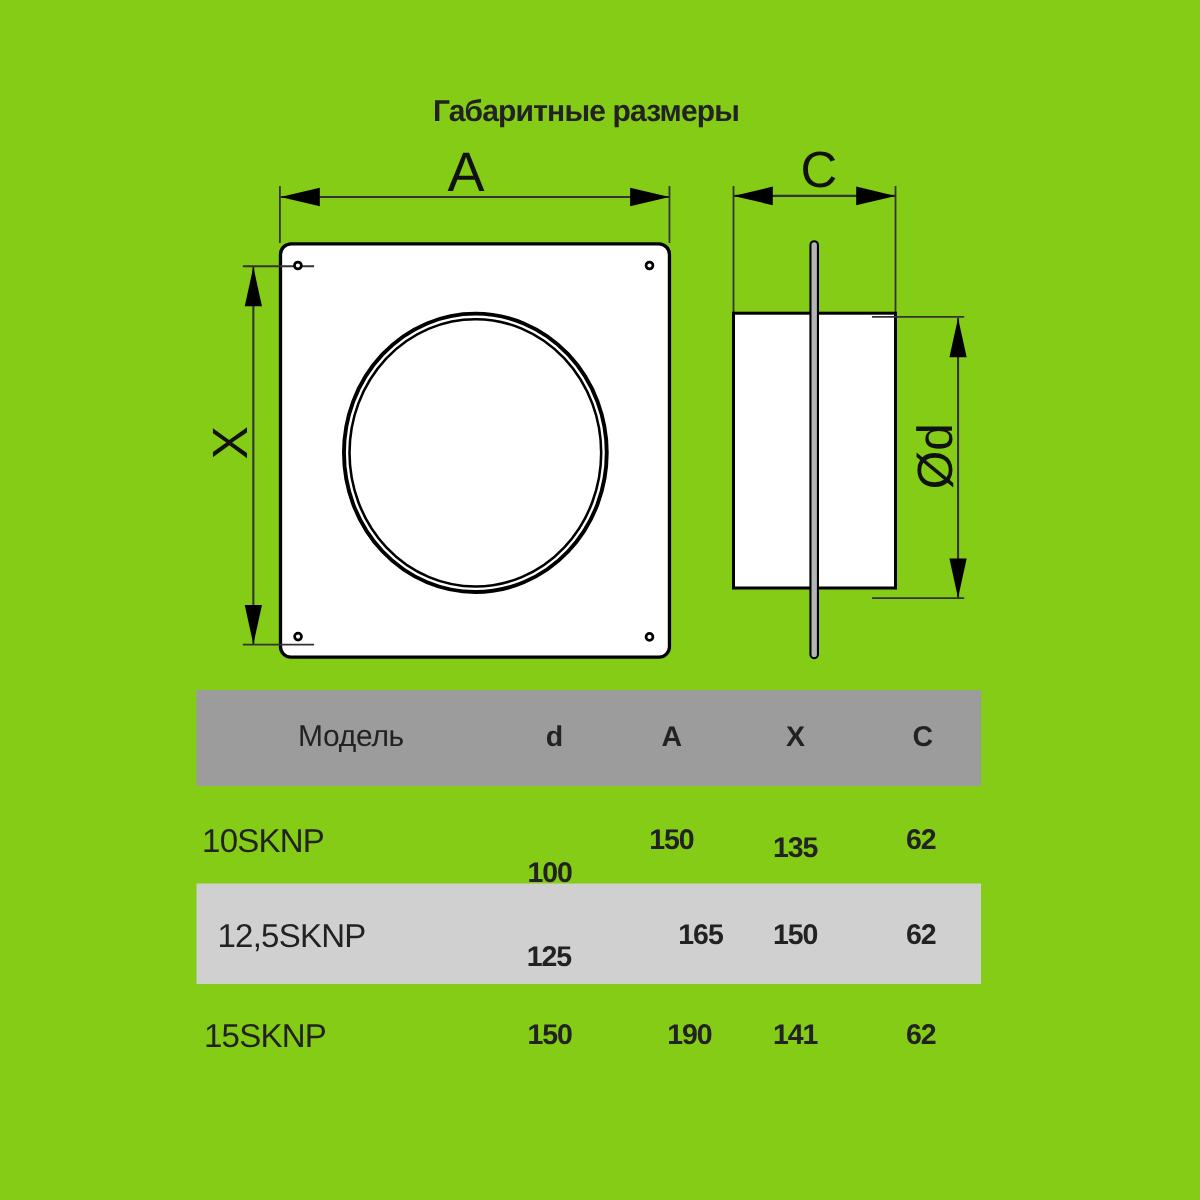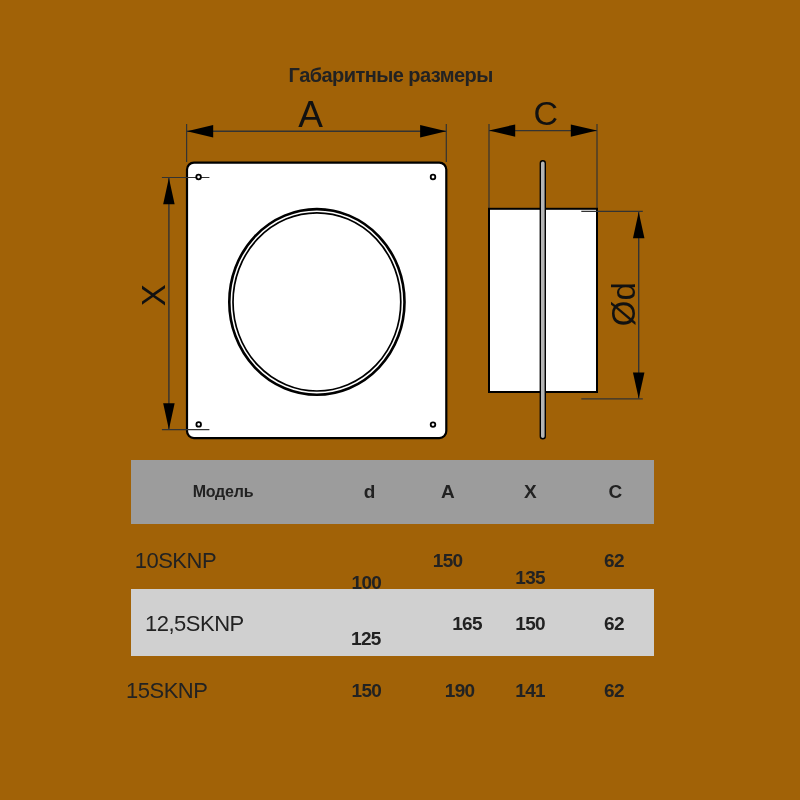--- a/index.html
+++ b/index.html
@@ -1,17 +1,17 @@
 <!DOCTYPE html>
 <html><head>
 <meta charset="utf-8">
 <style>
 html,body{margin:0;padding:0;background:#ffffff;}
 body{font-family:"Liberation Sans",sans-serif;}
-#page{position:relative;width:800px;height:800px;overflow:hidden;background:#a16207;}
+#page{position:relative;width:800px;height:800px;overflow:hidden;background:#84cc16;}
 .abs{position:absolute;}
 .num{font-weight:bold;font-size:19px;color:#222;letter-spacing:-0.7px;}
 .mod{font-weight:normal;font-size:22px;color:#222;letter-spacing:-0.5px;}
 .ctr{transform:translate(-50%,-50%);white-space:nowrap;}
 </style>
 </head>
 <body>
 <div id="page">
   <div class="abs" style="left:390.7px;top:74.5px;transform:translate(-50%,-50%);font-size:20px;font-weight:bold;color:#222;white-space:nowrap;letter-spacing:-0.55px;">Габаритные размеры</div>
 
@@ -60,36 +60,36 @@
 
     <line x1="638.7" y1="212" x2="638.7" y2="398.6" stroke="#333" stroke-width="1.4"></line>
     <polygon points="638.7,212 632.95,238.2 644.45,238.2" fill="#000"></polygon>
     <polygon points="638.7,398.6 632.95,372.4 644.45,372.4" fill="#000"></polygon>
     <text x="0" y="0" font-size="33" fill="#111" text-anchor="middle" transform="translate(634.5,304.2) rotate(-90)">Ød</text>
   </svg>
 
   <div class="abs" style="left:130.5px;top:459.6px;width:523.9px;height:64.8px;background:#9c9c9c;"></div>
   <div class="abs" style="left:130.5px;top:589px;width:523.9px;height:67px;background:#d0d0d0;"></div>
 
-  <div class="abs ctr" style="left:223px;top:492.3px;font-size:16px;font-weight:bold;color:#222;letter-spacing:-0.2px;">Модель</div>
+  <div class="abs ctr" style="left:234px;top:492.3px;font-size:20px;font-weight:normal;color:#222;letter-spacing:-0.2px;">Модель</div>
   <div class="abs ctr num" style="left:369.3px;top:492.3px;">d</div>
   <div class="abs ctr num" style="left:447.6px;top:492.3px;">A</div>
   <div class="abs ctr num" style="left:530px;top:492.3px;">X</div>
   <div class="abs ctr num" style="left:614.9px;top:492.3px;">C</div>
 
   <div class="abs mod" style="left:134.7px;top:560.5px;transform:translateY(-50%);">10SKNP</div>
   <div class="abs ctr num" style="left:366.4px;top:560.5px;margin-top:22px;">100</div>
   <div class="abs ctr num" style="left:447.6px;top:560.5px;">150</div>
-  <div class="abs ctr num" style="left:530.1px;top:578px;text-align:center;">135</div>
+  <div class="abs ctr num" style="left:530.1px;top:566px;text-align:center;">135</div>
   <div class="abs ctr num" style="left:613.9px;top:560.5px;">62</div>
 
   <div class="abs mod" style="left:145px;top:623.9px;transform:translateY(-50%);">12,5SKNP</div>
   <div class="abs ctr num" style="left:365.9px;top:623.9px;margin-top:15px;">125</div>
   <div class="abs ctr num" style="left:467px;top:623.9px;">165</div>
   <div class="abs ctr num" style="left:530.1px;top:623.9px;">150</div>
   <div class="abs ctr num" style="left:613.9px;top:623.9px;">62</div>
 
-  <div class="abs mod" style="left:126px;top:690.9px;transform:translateY(-50%);">15SKNP</div>
+  <div class="abs mod" style="left:136px;top:690.9px;transform:translateY(-50%);">15SKNP</div>
   <div class="abs ctr num" style="left:366.4px;top:690.9px;">150</div>
   <div class="abs ctr num" style="left:447.6px;top:690.9px;margin-left:12px;">190</div>
   <div class="abs ctr num" style="left:530.1px;top:690.9px;">141</div>
   <div class="abs ctr num" style="left:613.9px;top:690.9px;">62</div>
 </div>
 
 </body></html>

